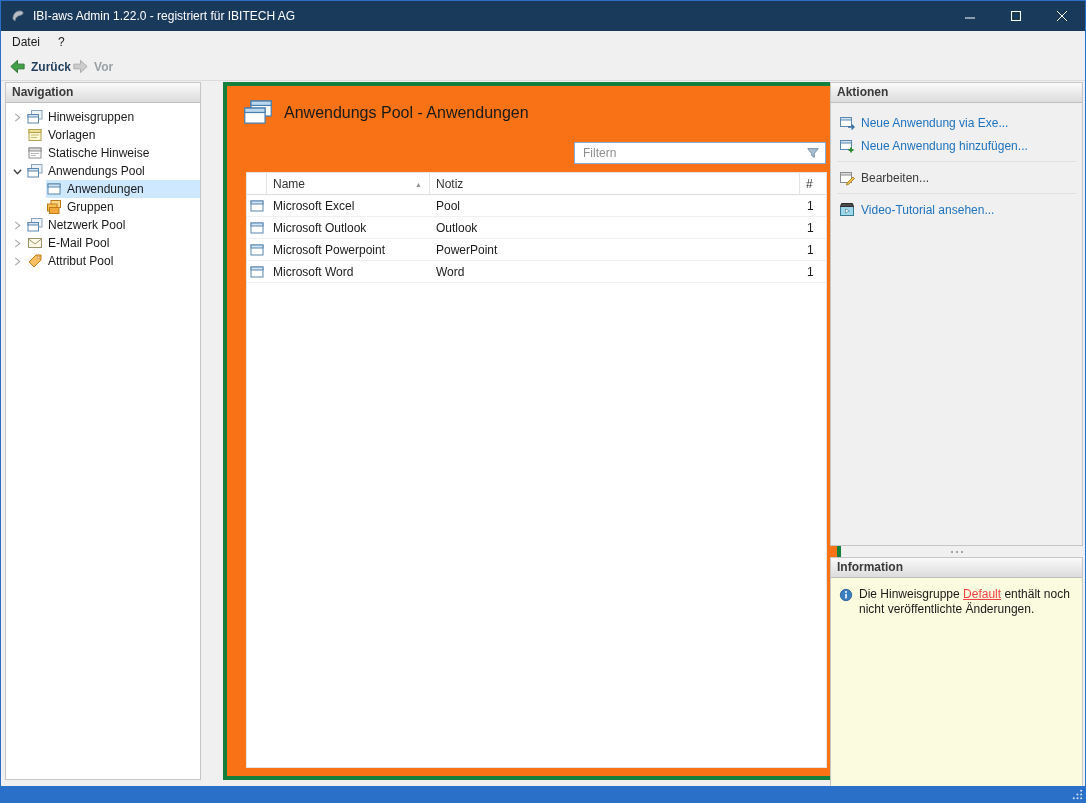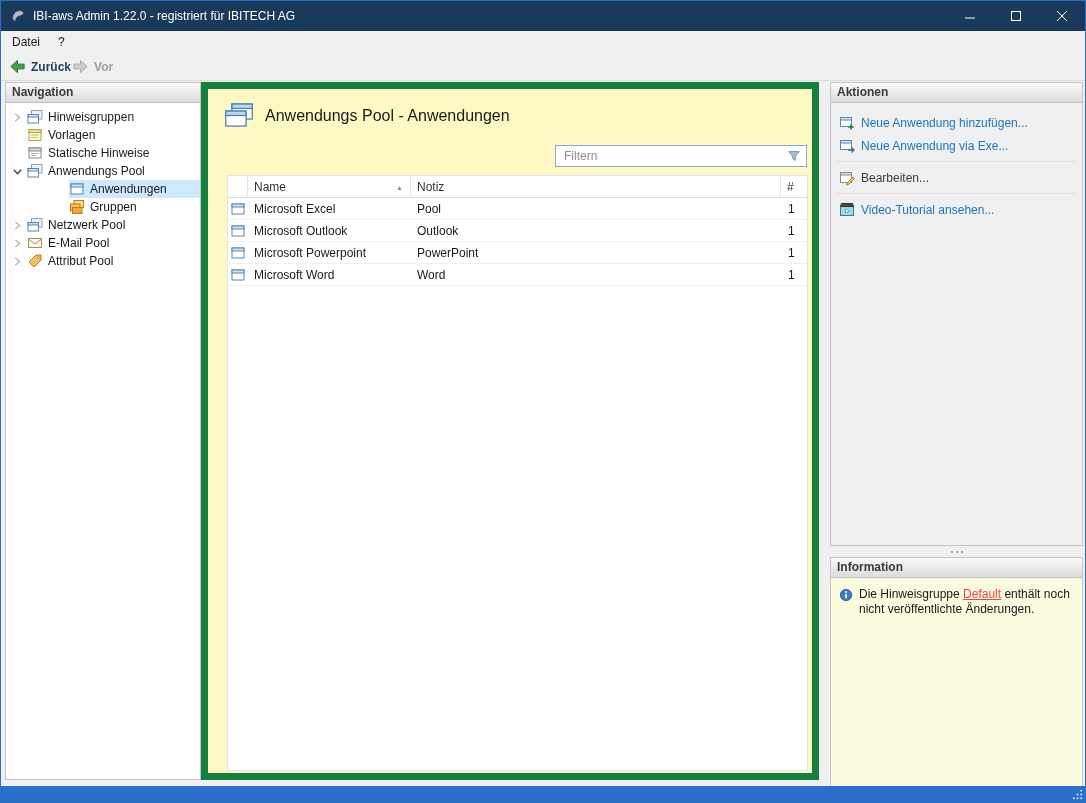--- a/index.html
+++ b/index.html
@@ -27,26 +27,26 @@
     background:linear-gradient(#fafafa,#dcdcdc);border-bottom:1px solid #c0c0c0}
 
   
   .nav-panel{position:absolute;left:4px;top:81px;width:196px;height:698px;background:#fff;border:1px solid #c6c6c6}
   .tree{padding-top:5px}
   .tree-item{display:flex;align-items:center;height:18px;padding-left:7px}
   .tree-item .chev{width:14px;display:flex;align-items:center;flex:none}
   .i-chev{width:9px;height:11px}
   .ticon{width:16px;height:16px;margin-right:5px;flex:none;display:flex}
   .i16{width:16px;height:16px}
-  .tree-item.child{padding-left:0;margin-left:63px}
+  .tree-item.child{padding-left:0;margin-left:40px}
   .tree-item.selected{background:#cde8ff}
   .tlabel{white-space:nowrap}
 
   
-  .main-panel{position:absolute;left:200px;top:81px;width:618px;height:698px;background:#fef9c3;border:7px solid #15803d}
+  .main-panel{position:absolute;left:222px;top:81px;width:618px;height:698px;background:#f97316;border:4px solid #15803d}
   .main-header{position:absolute;top:13px;left:16px;display:flex;align-items:center;gap:11px}
   .i-header{width:30px;height:27px}
   h1{font-size:16px;font-weight:400;color:#1a1a1a;white-space:nowrap}
   .filter-box{position:absolute;top:56px;left:347px;width:252px;height:22px;border:1px solid #86abd4;background:#fff;display:flex;align-items:center}
   .filter-box input{flex:1;min-width:0;border:0;outline:0;padding:0 8px;font:12px "Liberation Sans",sans-serif;color:#333;background:transparent}
   .filter-box input::placeholder{color:#8e8e8e}
   .filter-icon{width:24px;display:flex;align-items:center;justify-content:center;flex:none}
   .filter-icon svg{width:14px;height:14px}
 
   .table{position:absolute;left:19px;top:86px;width:581px;height:596px;border:1px solid #e4e4e4;background:#fff}
@@ -419,29 +419,29 @@
         <div class="c3">1</div>
       </div>
     </div>
   </div>
 
   <div class="actions-panel">
     <div class="panel-header">Aktionen</div>
     <div class="action-list">
       <div class="action-item link">
         <svg class="i16">
-            <use href="#sym-win-add"></use>
-          </svg>
-        <span>Neue Anwendung hinzufügen...</span>
+            <use href="#sym-win-exe"></use>
+          </svg>
+        <span>Neue Anwendung via Exe...</span>
       </div>
       <div class="action-item link">
         <svg class="i16">
-            <use href="#sym-win-exe"></use>
-          </svg>
-        <span>Neue Anwendung via Exe...</span>
+            <use href="#sym-win-add"></use>
+          </svg>
+        <span>Neue Anwendung hinzufügen...</span>
       </div>
       <div class="action-sep"></div>
       <div class="action-item plain">
         <svg class="i16">
             <use href="#sym-win-edit"></use>
           </svg>
         <span>Bearbeiten...</span>
       </div>
       <div class="action-sep"></div>
       <div class="action-item link">

